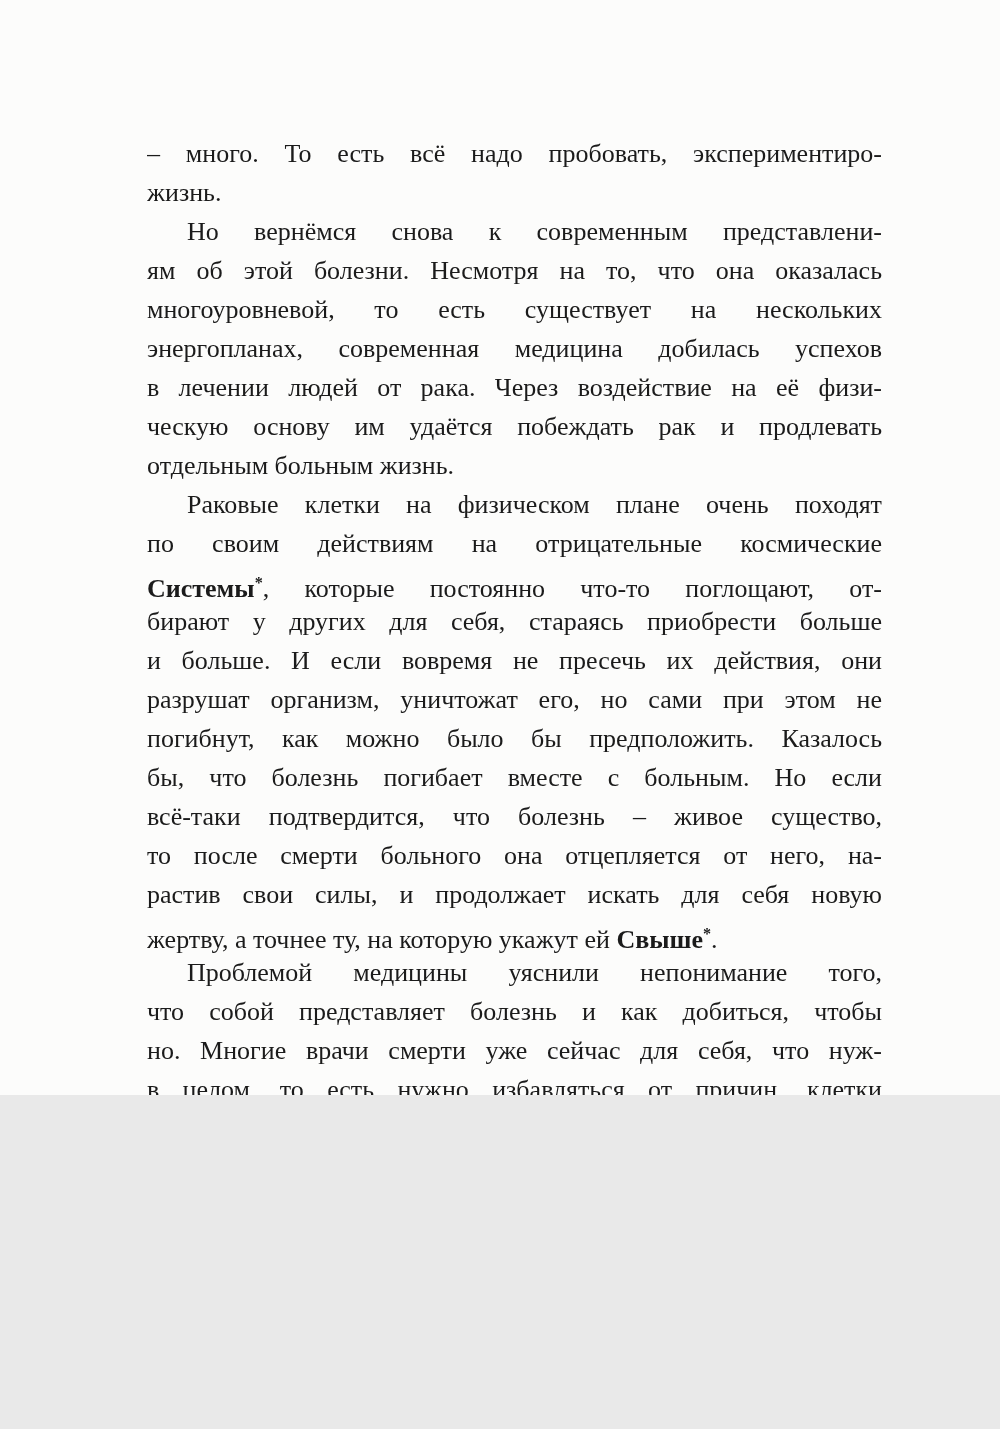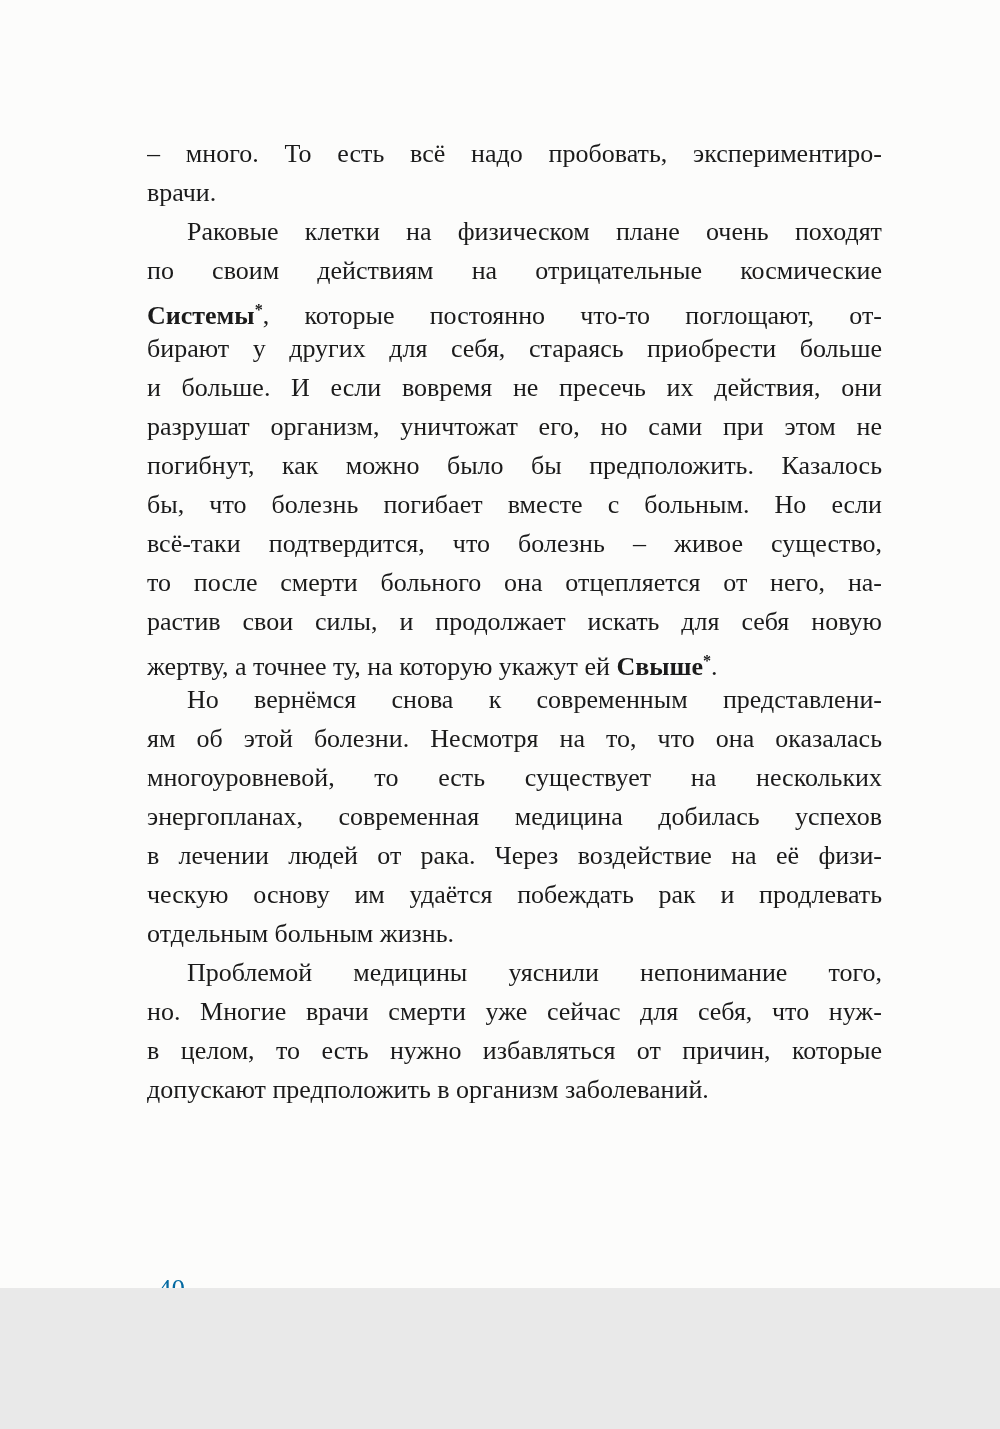--- a/index.html
+++ b/index.html
@@ -8,21 +8,21 @@
   }
   body {
     width: 1000px;
     height: 1429px;
     background: #e9e9e9;
     font-family: "Liberation Serif", "DejaVu Serif", serif;
   }
   .page {
     position: relative;
     width: 1000px;
-    height: 1288px;
+    height: 1095px;
     background: #fcfcfb;
     color: #1b1b1b;
     overflow: hidden;
   }
   .text-block {
     position: absolute;
     left: 147px;
     top: 134px;
     width: 735px;
   }
@@ -67,46 +67,47 @@
     text-align: center;
   }
 </style>
 </head>
 <body>
 
 <div class="page">
   <div class="text-block">
       <div class="paragraph">
         <div class="line just"><span class="seg">– много. То есть всё надо пробовать, экспериментиро-</span></div>
-        <div class="line"><span class="seg">врачи.</span></div>
+        <div class="line"><span class="seg">жизнь.</span></div>
+      </div>
+      <div class="paragraph">
+        <div class="line just indent"><span class="seg">Но вернёмся снова к современным представлени-</span></div>
+        <div class="line just"><span class="seg">ям об этой болезни. Несмотря на то, что она оказалась</span></div>
+        <div class="line just"><span class="seg">многоуровневой, то есть существует на нескольких</span></div>
+        <div class="line just"><span class="seg">энергопланах, современная медицина добилась успехов</span></div>
+        <div class="line just"><span class="seg">в лечении людей от рака. Через воздействие на её физи-</span></div>
+        <div class="line just"><span class="seg">ческую основу им удаётся побеждать рак и продлевать</span></div>
+        <div class="line"><span class="seg">отдельным больным жизнь.</span></div>
       </div>
       <div class="paragraph">
         <div class="line just indent"><span class="seg">Раковые клетки на физическом плане очень походят</span></div>
         <div class="line just"><span class="seg">по своим действиям на отрицательные космические</span></div>
         <div class="line just"><span class="seg b">Системы</span><span class="seg b sup">*</span><span class="seg">, которые постоянно что-то поглощают, от-</span></div>
         <div class="line just"><span class="seg">бирают у других для себя, стараясь приобрести больше</span></div>
         <div class="line just"><span class="seg">и больше. И если вовремя не пресечь их действия, они</span></div>
         <div class="line just"><span class="seg">разрушат организм, уничтожат его, но сами при этом не</span></div>
         <div class="line just"><span class="seg">погибнут, как можно было бы предположить. Казалось</span></div>
         <div class="line just"><span class="seg">бы, что болезнь погибает вместе с больным. Но если</span></div>
         <div class="line just"><span class="seg">всё-таки подтвердится, что болезнь – живое существо,</span></div>
         <div class="line just"><span class="seg">то после смерти больного она отцепляется от него, на-</span></div>
         <div class="line just"><span class="seg">растив свои силы, и продолжает искать для себя новую</span></div>
         <div class="line"><span class="seg">жертву, а точнее ту, на которую укажут ей </span><span class="seg b">Свыше</span><span class="seg b sup">*</span><span class="seg">.</span></div>
       </div>
       <div class="paragraph">
-        <div class="line just indent"><span class="seg">Но вернёмся снова к современным представлени-</span></div>
-        <div class="line just"><span class="seg">ям об этой болезни. Несмотря на то, что она оказалась</span></div>
-        <div class="line just"><span class="seg">многоуровневой, то есть существует на нескольких</span></div>
-        <div class="line just"><span class="seg">энергопланах, современная медицина добилась успехов</span></div>
-        <div class="line just"><span class="seg">в лечении людей от рака. Через воздействие на её физи-</span></div>
-        <div class="line just"><span class="seg">ческую основу им удаётся побеждать рак и продлевать</span></div>
-        <div class="line"><span class="seg">отдельным больным жизнь.</span></div>
-      </div>
-      <div class="paragraph">
         <div class="line just indent"><span class="seg">Проблемой медицины уяснили непонимание того,</span></div>
+        <div class="line just"><span class="seg">что собой представляет болезнь и как добиться, чтобы</span></div>
         <div class="line just"><span class="seg">но. Многие врачи смерти уже сейчас для себя, что нуж-</span></div>
-        <div class="line just"><span class="seg">в целом, то есть нужно избавляться от причин, которые</span></div>
+        <div class="line just"><span class="seg">в целом, то есть нужно избавляться от причин, клетки</span></div>
         <div class="line"><span class="seg">допускают предположить в организм заболеваний.</span></div>
       </div>
     </div>
   <div class="page-number">40</div>
 </div>
 
 </body></html>

